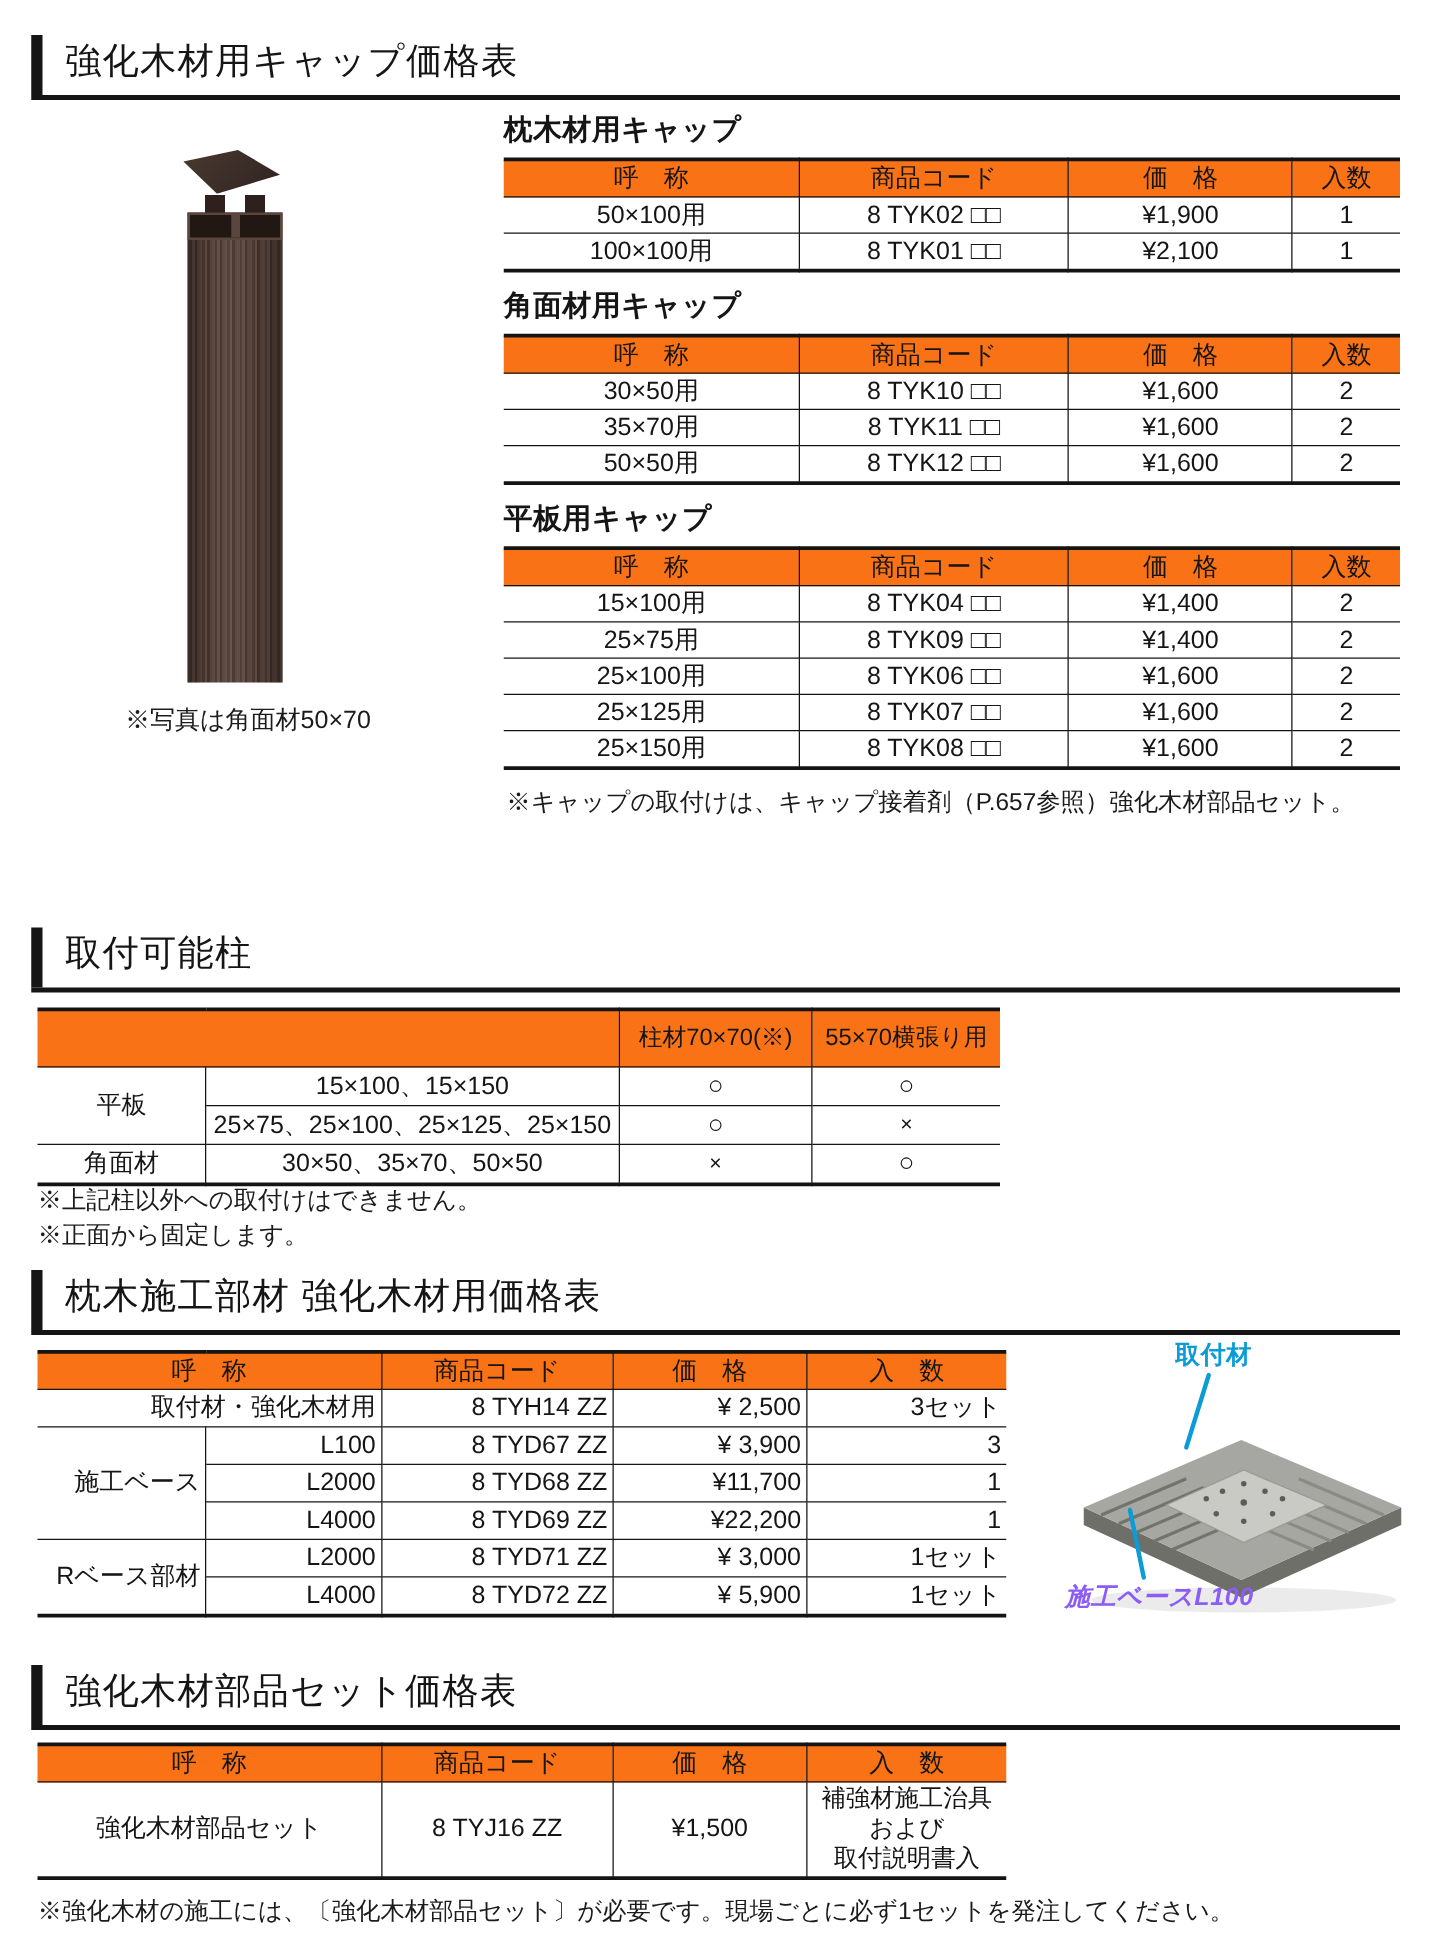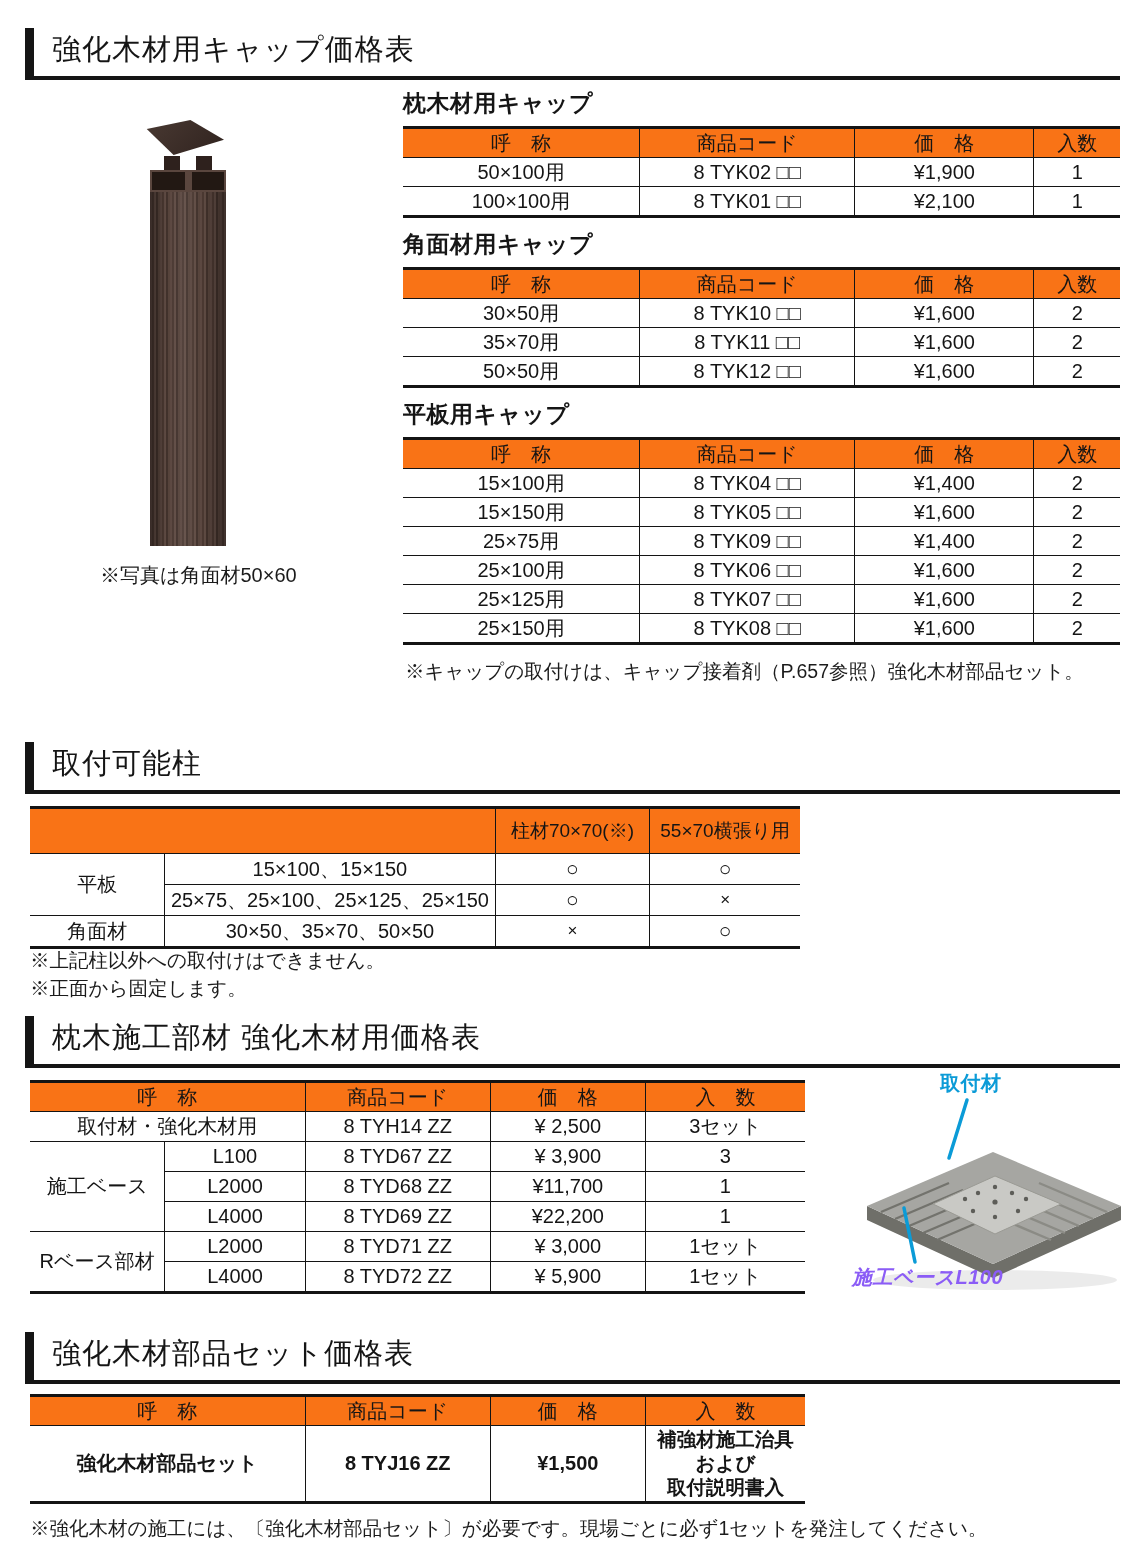--- a/index.html
+++ b/index.html
@@ -48,50 +48,50 @@
   .pillars-table thead th{height:40px;font-size:19px;}
   .pillars-table td{height:26px;}
   .diag{background:
      linear-gradient(to bottom right,rgba(0,0,0,0) 49.55%,#4c4c4c 49.55%,#4c4c4c 50.45%,rgba(0,0,0,0) 50.45%),#ebebed;}
   .mark{font-size:21px;}
   .mark-x{font-size:17px;}
   .pillars-notes{position:absolute;left:30px;top:946px;font-size:19.5px;line-height:1.45;color:#1b1b1b;}
 
   
   .sleeper-wrap{position:absolute;left:30px;top:1080px;width:775px;}
-  .sleeper-table td{height:25px;}
+  .sleeper-table td{height:25px;text-align:right;}
   .plate-figure{position:absolute;left:845px;top:1056px;width:300px;height:248px;}
   .callout{position:absolute;font-size:20px;font-weight:bold;letter-spacing:.5px;}
   .callout.top{left:940px;top:1070px;}
   .callout.bottom{left:852px;top:1264px;}
 
   
   .parts-wrap{position:absolute;left:30px;top:1394px;width:775px;}
-  .parts-table td{height:25px;font-weight:bold;}
+  .parts-table td{height:25px;}
   .qty-multiline div{line-height:1.22;font-size:19.5px;}
   .parts-note{position:absolute;left:30px;top:1515px;font-size:19.5px;color:#1b1b1b;}
 </style>
 </head>
 <body>
 
 <div id="page">
 
   <div class="sec-head" style="top:28px;">
     <div class="sec-bar"></div>
     <div class="sec-title">強化木材用キャップ価格表</div>
   </div>
 
   <div class="post-photo">
     <div class="post-cap"></div>
     <div class="cap-tab t1"></div>
     <div class="cap-tab t2"></div>
     <div class="post-top"></div>
     <div class="post-body"></div>
   </div>
-  <div class="photo-caption">※写真は角面材50×60</div>
+  <div class="photo-caption">※写真は角面材50×70</div>
 
   <div class="caps-col">
 
     <h3 class="sub-title">枕木材用キャップ</h3>
     <table class="price-table">
       <colgroup>
           <col style="width:33%">
           <col style="width:30%">
           <col style="width:25%">
           <col style="width:12%">
@@ -172,26 +172,20 @@
         <th>商品コード</th>
         <th>価　格</th>
         <th>入数</th>
       </tr>
         </thead>
       <tbody>
         <tr>
           <td>15×100用</td>
           <td>8 TYK04 □□</td>
           <td>¥1,400</td>
-          <td>2</td>
-        </tr>
-        <tr>
-          <td>15×150用</td>
-          <td>8 TYK05 □□</td>
-          <td>¥1,600</td>
           <td>2</td>
         </tr>
         <tr>
           <td>25×75用</td>
           <td>8 TYK09 □□</td>
           <td>¥1,400</td>
           <td>2</td>
         </tr>
         <tr>
           <td>25×100用</td>

